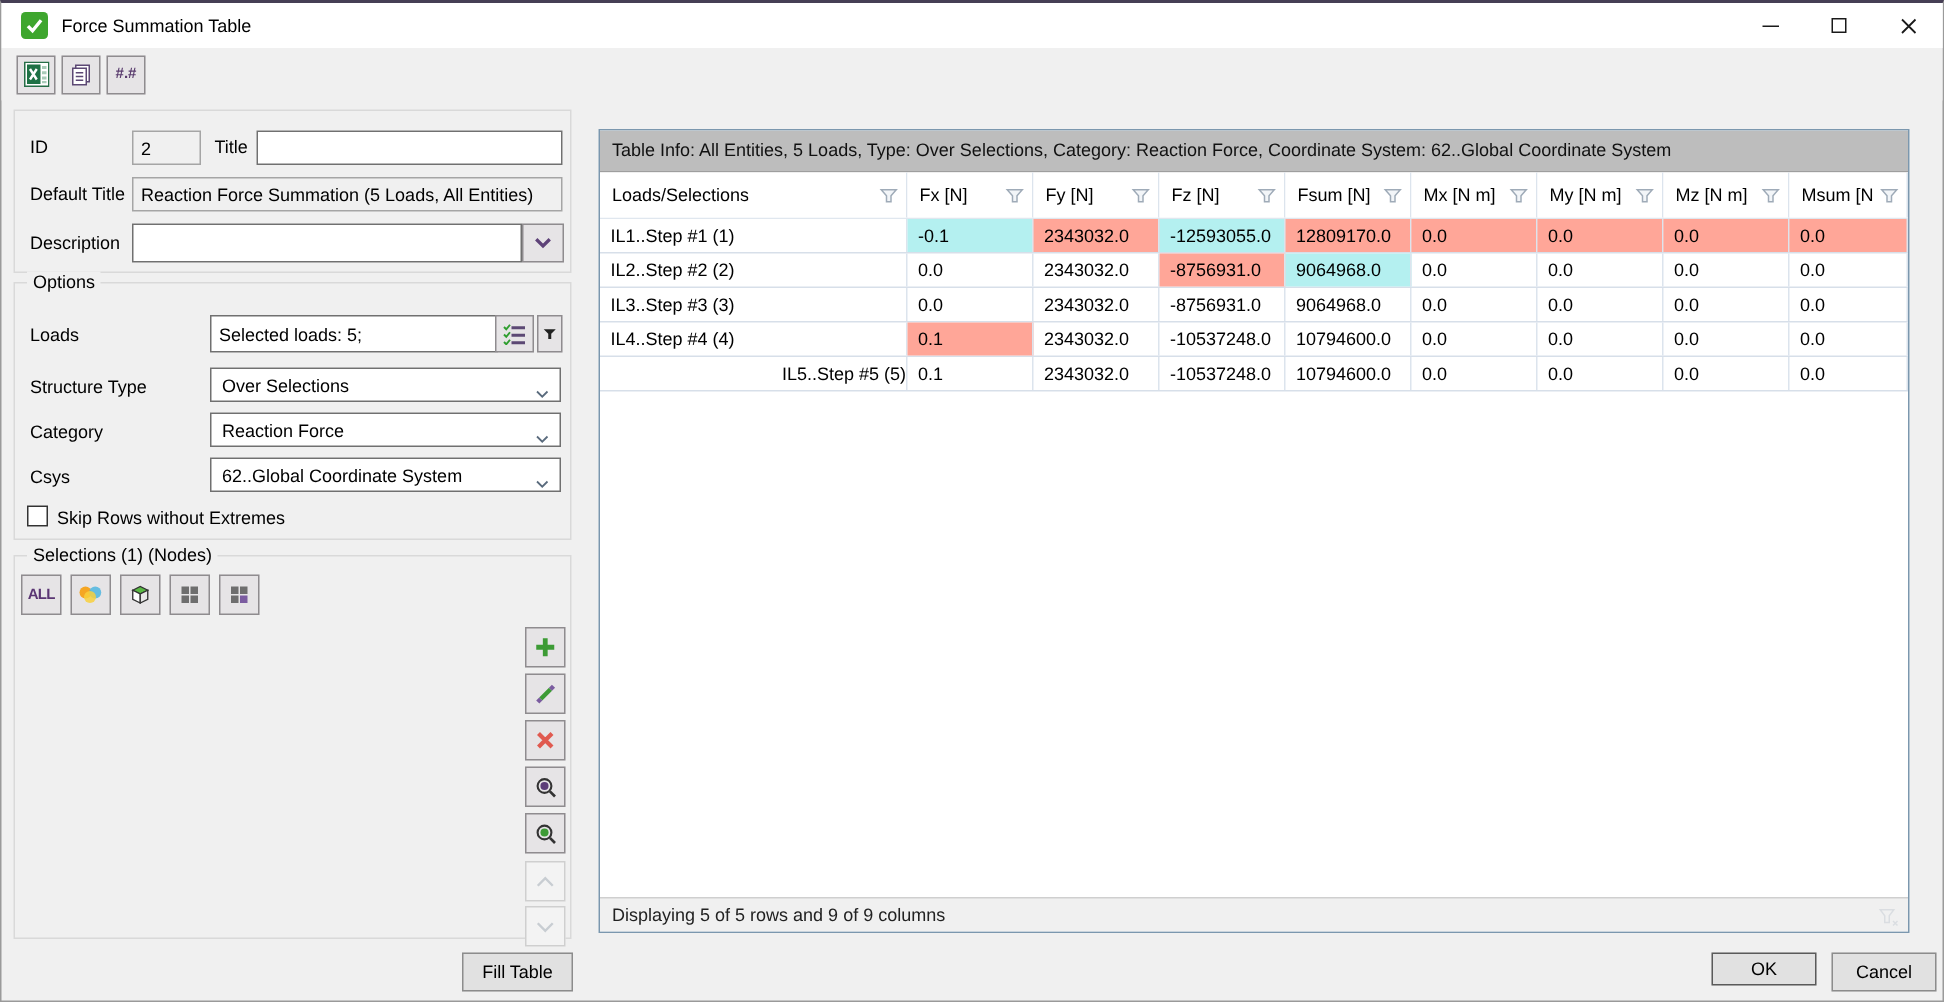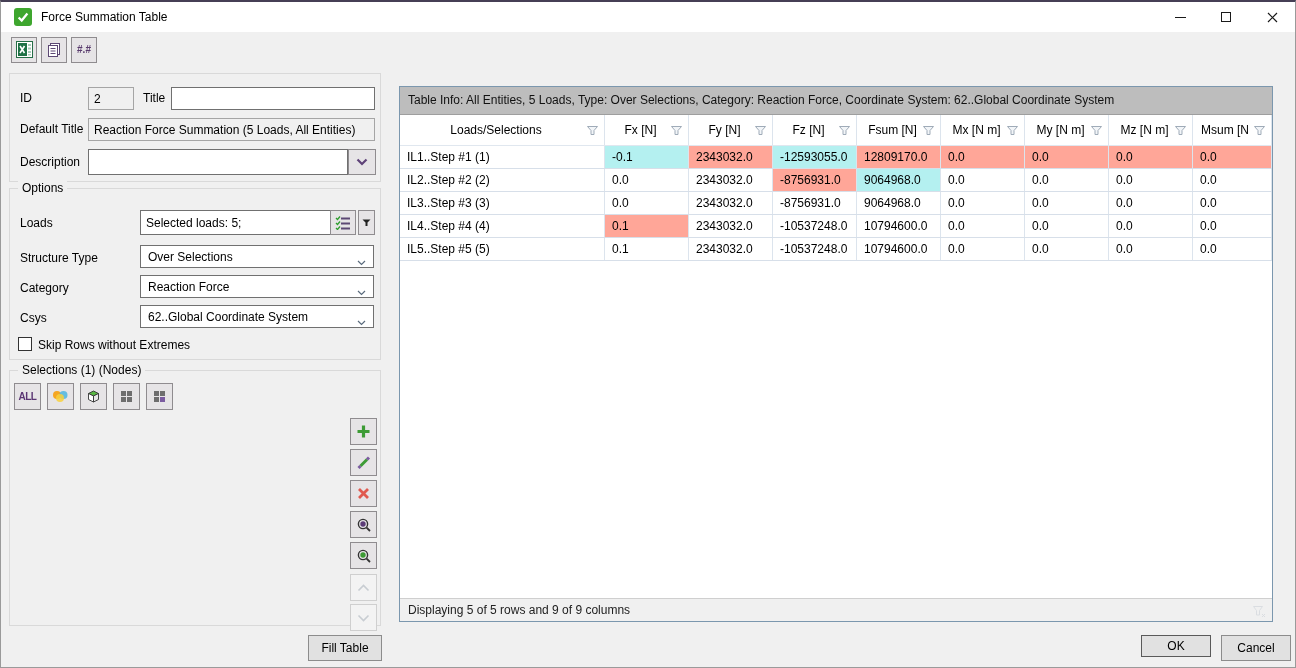--- a/index.html
+++ b/index.html
@@ -54,21 +54,21 @@
 
   .chk { position:absolute; width:14px; height:14px; background:#fff; border:1px solid #333; }
 
   
   .tablepanel { position:absolute; left:398px; top:84px; width:874px; height:536px;
     border:1px solid #7b97ae; background:#fff; display:flex; flex-direction:column; overflow:hidden; }
   .info-bar { flex:none; height:28px; background:#bdbdbd; line-height:27px; padding-left:8px;
     border-bottom:1px solid #9e9e9e; white-space:nowrap; overflow:hidden; color:#111; }
   .thead { flex:none; display:flex; height:31px; border-bottom:1px solid #e0e7ef; background:#fff; }
   .th { position:relative; display:flex; align-items:center; padding:0 20px 0 8px;
-    border-right:1px solid #dce4ed; overflow:hidden; white-space:nowrap; background:#fff;justify-content:center; }
+    border-right:1px solid #dce4ed; overflow:hidden; white-space:nowrap; background:#fff; }
   .th-label { overflow:hidden; }
   .th .funnel { position:absolute; right:5px; top:10px; }
   .tbody { flex:none; }
   .tr { display:flex; height:23px; border-bottom:1px solid #d7dfe9; }
   .td { padding-left:7px; line-height:22px; border-right:1px solid #dce4ed; overflow:hidden; white-space:nowrap; }
   .status-bar { margin-top:auto; flex:none; height:23px; background:#f0f0f0; border-top:1px solid #cfcfcf;
     line-height:22px; padding-left:8px; position:relative; color:#222; }
   .status-bar .funnelx { position:absolute; right:6px; top:4px; opacity:0.5; }
 
   
@@ -370,21 +370,21 @@
           <div class="td" style="width: 84px; flex: 0 0 auto; background: rgb(255, 166, 152);">0.1</div>
           <div class="td" style="width: 84px; flex: 0 0 auto;">2343032.0</div>
           <div class="td" style="width: 84px; flex: 0 0 auto;">-10537248.0</div>
           <div class="td" style="width: 84px; flex: 0 0 auto;">10794600.0</div>
           <div class="td" style="width: 84px; flex: 0 0 auto;">0.0</div>
           <div class="td" style="width: 84px; flex: 0 0 auto;">0.0</div>
           <div class="td" style="width: 84px; flex: 0 0 auto;">0.0</div>
           <div class="td" style="flex: 1 1 0%;">0.0</div>
         </div>
         <div class="tr">
-          <div class="td" style="width: 205px; flex: 0 0 auto;">IL5..Step #5 (5)</div>
+          <div class="td" style="width: 205px; flex: 0 0 auto; text-align: right;">IL5..Step #5 (5)</div>
           <div class="td" style="width: 84px; flex: 0 0 auto;">0.1</div>
           <div class="td" style="width: 84px; flex: 0 0 auto;">2343032.0</div>
           <div class="td" style="width: 84px; flex: 0 0 auto;">-10537248.0</div>
           <div class="td" style="width: 84px; flex: 0 0 auto;">10794600.0</div>
           <div class="td" style="width: 84px; flex: 0 0 auto;">0.0</div>
           <div class="td" style="width: 84px; flex: 0 0 auto;">0.0</div>
           <div class="td" style="width: 84px; flex: 0 0 auto;">0.0</div>
           <div class="td" style="flex: 1 1 0%;">0.0</div>
         </div>
       </div>

